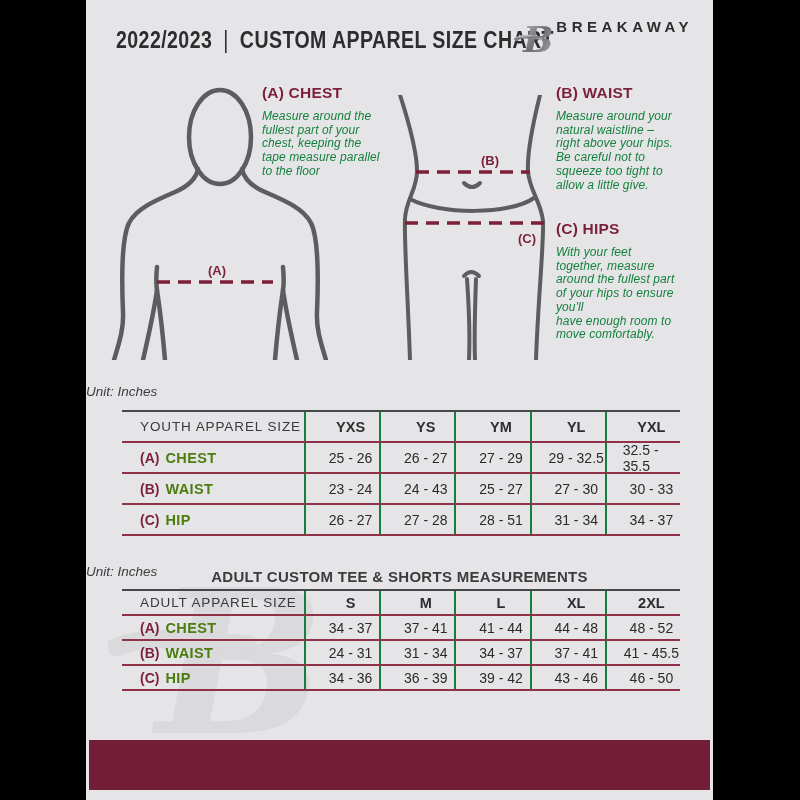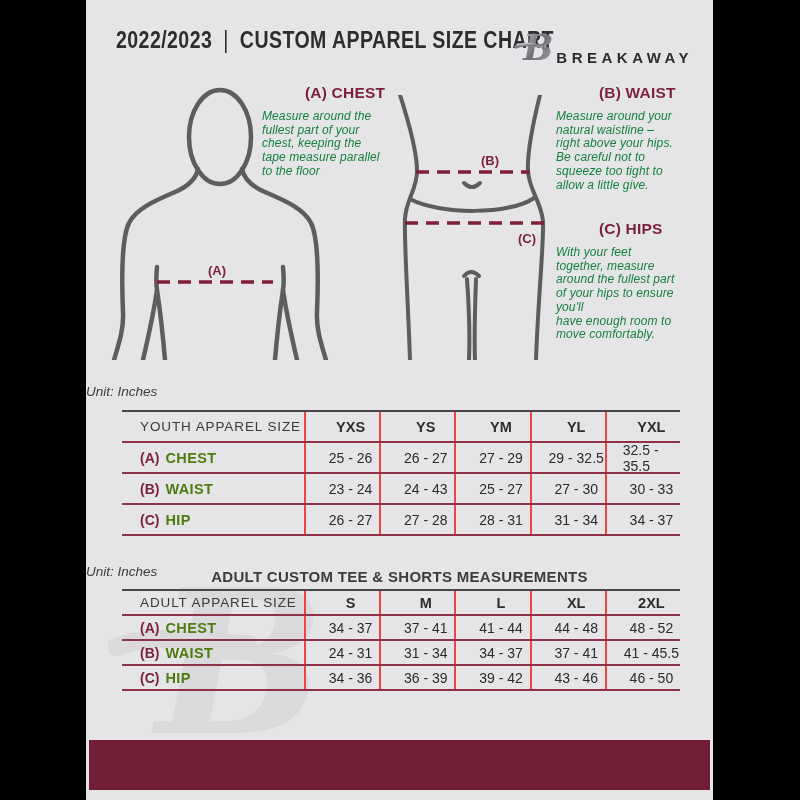--- a/index.html
+++ b/index.html
@@ -6,38 +6,38 @@
   .frame{position:relative;width:800px;height:800px;background:#000;overflow:hidden;
          font-family:"Liberation Sans", sans-serif;}
   .page{position:absolute;left:86px;top:0;width:627px;height:800px;background:#e5e5e7;overflow:hidden;}
 
   
   .header{position:absolute;left:0;top:18px;width:627px;height:48px;}
   .header-title{position:absolute;left:30px;top:9px;white-space:nowrap;
                 transform:scaleX(0.85);transform-origin:0 50%;
                 font-weight:700;font-size:23px;color:#2d2d2f;letter-spacing:0.5px;}
   .header-title .divider{font-weight:400;margin:0 13px;color:#2d2d2f;}
-  .header-brand{position:absolute;right:20px;top:0;display:flex;align-items:flex-end;height:48px;}
+  .header-brand{position:absolute;right:20px;top:0;display:flex;align-items:flex-start;height:48px;}
   .brand-text{font-weight:700;font-size:15px;letter-spacing:4.5px;color:#2d2d2f;}
 
   
-  .g-head{position:absolute;font-weight:800;font-size:15.5px;color:#7b1f3d;letter-spacing:0.2px;margin-left:43px;}
+  .g-head{position:absolute;font-weight:800;font-size:15.5px;color:#7b1f3d;letter-spacing:0.2px;}
   .desc{position:absolute;white-space:pre-line;font-style:italic;color:#15803d;
         font-size:12px;line-height:13.7px;letter-spacing:0.1px;}
   .fig{position:absolute;}
 
   
   .tbl-title{position:absolute;left:0;width:627px;text-align:center;
              font-weight:700;font-size:15px;color:#3c3c3e;letter-spacing:0.3px;}
   .tbl-unit{position:absolute;left:0;width:627px;text-align:left;
             font-style:italic;font-size:13.5px;color:#3c3c3e;}
   .size-table{position:absolute;left:36px;width:558px;border-top:2.5px solid #47474a;z-index:2;}
   .tr{display:grid;grid-template-columns:182px repeat(5,1fr);border-bottom:2px solid #8f3247;}
   .td{height:29px;display:flex;align-items:center;justify-content:center;
-      border-left:2px solid #ef4444;font-size:14px;color:#2b2b2b;padding-left:16px;}
+      border-left:2px solid #15803d;font-size:14px;color:#2b2b2b;padding-left:16px;}
   .compact .td{height:23px;}
   .td.first{border-left:none;justify-content:flex-start;padding-left:18px;}
   .size-name{font-size:13.5px;letter-spacing:0.9px;color:#3a3a3c;}
   .col-h{font-weight:700;font-size:14.5px;color:#2e2e30;}
   .rk{font-weight:800;color:#7b1f3d;margin-right:6px;}
   .row-label{font-size:14.5px;color:#4d7c0f;letter-spacing:0.4px;font-weight:bold;}
 
   
   .footer{position:absolute;left:3px;top:740px;width:621px;height:50px;background:#731e36;z-index:3;}
   .watermark{position:absolute;left:22px;top:545px;z-index:0;}
@@ -161,21 +161,21 @@
         <div class="td">27 - 30</div>
         <div class="td">30 - 33</div>
       </div>
       <div class="tr">
         <div class="td first">
             <span class="rk">(C)</span>
             <span class="row-label">HIP</span>
           </div>
         <div class="td">26 - 27</div>
         <div class="td">27 - 28</div>
-        <div class="td">28 - 31</div>
+        <div class="td">28 - 51</div>
         <div class="td">31 - 34</div>
         <div class="td">34 - 37</div>
       </div>
     </div>
 
     <div class="tbl-title" style="top:568px;">ADULT CUSTOM TEE &amp; SHORTS MEASUREMENTS</div>
     <div class="tbl-unit" style="top:564px;">Unit: Inches</div>
     <div class="size-table compact" style="top:589px;">
       <div class="tr">
         <div class="td first">

